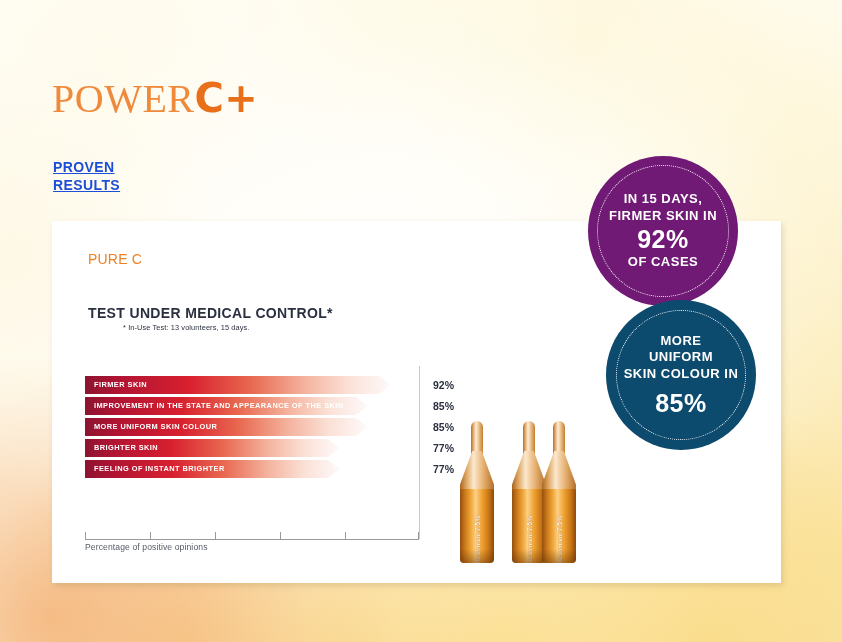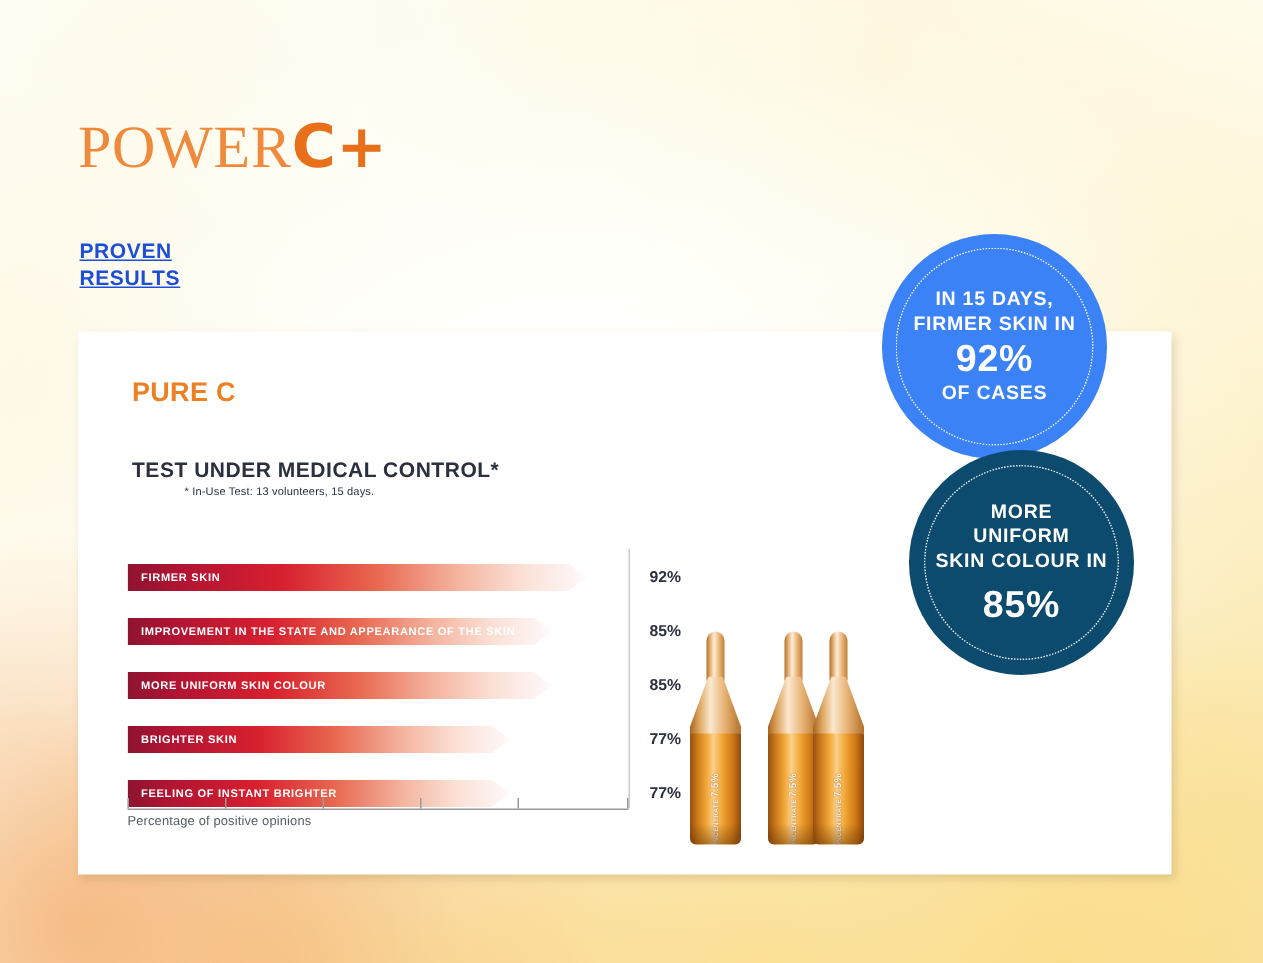--- a/index.html
+++ b/index.html
@@ -83,22 +83,22 @@
     height: 362px;
     background: #ffffff;
     box-shadow: 2px 3px 6px rgba(140,110,60,0.22);
   }
 
   #product-title {
     position: absolute;
     left: 36px;
     top: 29px;
     color: #ee8024;
-    font-size: 18px;
-    font-weight: bold;
+    font-size: 14px;
+    font-weight: normal;
     line-height: 1.3;
     letter-spacing: 0.2px;
   }
 
   #test-block {
     position: absolute;
     left: 36px;
     top: 83px;
     color: #2b3040;
     line-height: 1.38;
@@ -110,21 +110,21 @@
   #chart {
     position: absolute;
     left: 33px;
     top: 155px;
     width: 390px;
     height: 185px;
   }
   .bar-row {
     position: relative;
     height: 18px;
-    margin-bottom: 18px;
+    margin-bottom: 3px;
   }
   .bar-wrap {
     position: absolute;
     left: 0;
     top: 0;
     height: 18px;
   }
   .bar {
     position: relative;
     height: 18px;
@@ -275,21 +275,21 @@
   .badge .big {
     display: block;
     font-weight: bold;
     line-height: 1.12;
   }
   #badge-orange {
     left: 588px;
     top: 156px;
     width: 150px;
     height: 150px;
-    background: #3b82f6;
+    background: #701a75;
     font-size: 13px;
     text-align: center;
   }
   #badge-orange .ring { left: 9px; top: 9px; right: 9px; bottom: 9px; }
   #badge-orange .big { font-size: 25px; margin: 1px 0 1px; }
   #badge-red {
     left: 606px;
     top: 300px;
     width: 150px;
     height: 150px;

